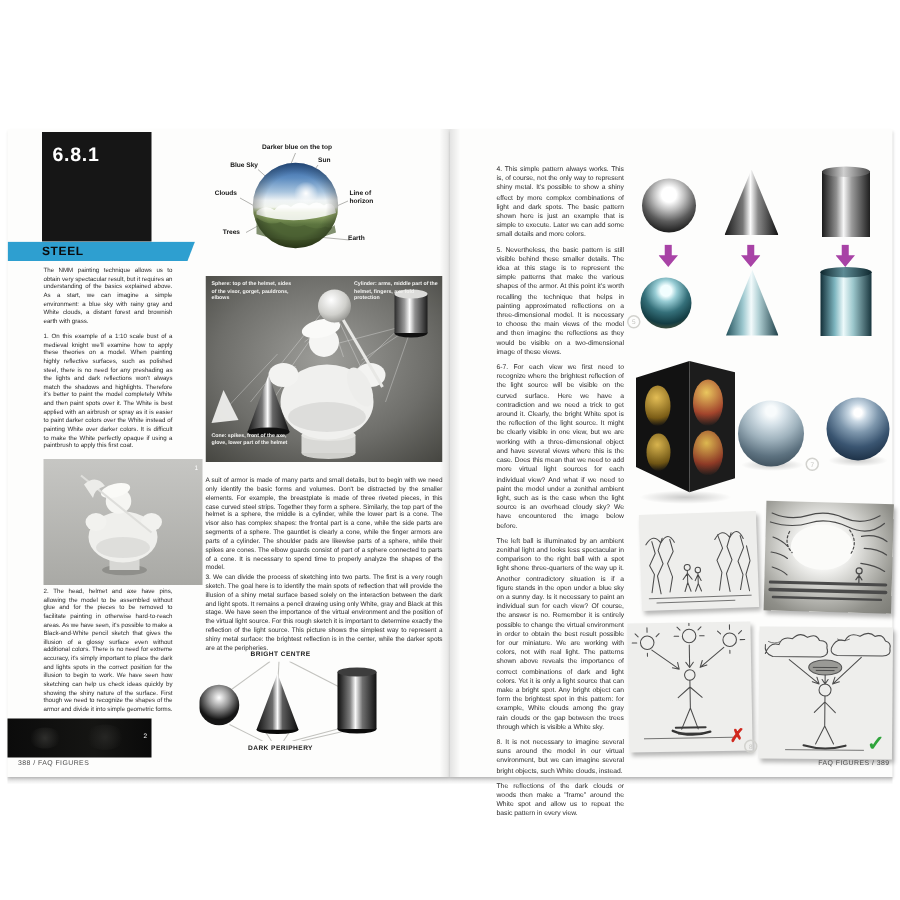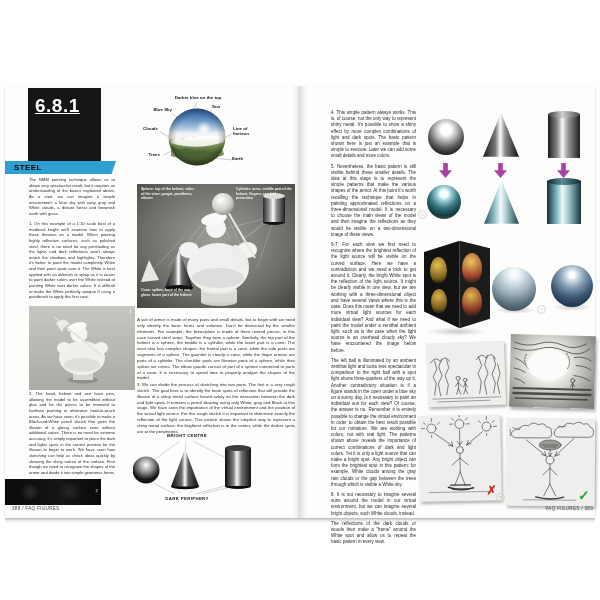--- a/index.html
+++ b/index.html
@@ -10,21 +10,21 @@
   .gutter{background:linear-gradient(90deg,rgba(0,0,0,0),rgba(0,0,0,.10) 50%,rgba(0,0,0,0));}
   .bottom-shadow{background:linear-gradient(180deg,rgba(0,0,0,.16),rgba(0,0,0,0));}
 
   .body-txt{text-align:justify;color:#2a2a2a;}
   .col-l{font-size:4.1px;line-height:1.38;width:86px;}
   .col-m{font-size:4.3px;line-height:1.36;width:158px;}
   .col-r{font-size:4.5px;line-height:1.38;width:85px;}
   .col-r p{margin:0 0 4px 0;}
 
   .chapter-box{background:#161616;color:#fff;}
-  .chapter-num{font-size:19px;font-weight:bold;letter-spacing:.5px;text-decoration:underline;}
+  .chapter-num{font-size:13px;font-weight:bold;letter-spacing:.5px;}
   .chapter-title{font-size:9px;font-weight:bold;line-height:1.18;letter-spacing:.2px;}
   .steel-banner{clip-path:polygon(0 0,100% 0,96% 100%,0 100%);color:#0b0b0b;
                 font-size:8px;font-weight:bold;letter-spacing:.4px;display:flex;align-items:center;}
 
   .sky-label{font-size:4.4px;font-weight:bold;color:#151515;line-height:1.15;}
   .panel-cap{font-size:3.5px;font-weight:bold;color:#f2f2f0;line-height:1.3;}
   .diag-label{font-size:4.4px;font-weight:bold;color:#1b1b1b;letter-spacing:.3px;text-align:center;}
   .footer-txt{font-size:4.6px;color:#4a4a4a;letter-spacing:.3px;}
 
   .fig-badge-dark{font-size:4.3px;color:#ffffff;}
@@ -62,21 +62,21 @@
 <div id="screen">
 
   <div class="abs page" style="left:5px;top:86px;width:295px;height:432px;"></div>
   <div class="abs page" style="left:300px;top:86px;width:295px;height:432px;"></div>
   <div class="abs gutter" style="left:293px;top:86px;width:14px;height:432px;"></div>
   <div class="abs bottom-shadow" style="left:5px;top:518px;width:590px;height:5px;"></div>
 
   <div class="abs chapter-box" style="left:28px;top:88px;width:73px;height:73px;padding:0;">
     <div class="abs chapter-num" style="left:7px;top:7px;">6.8.1</div>
   </div>
-  <div class="abs steel-banner" style="left: 5px; top: 161px; width: 102px; height: 13px; padding-left: 9px; background: rgb(46, 159, 208);">
+  <div class="abs steel-banner" style="left: 5px; top: 161px; width: 102px; height: 13px; padding-left: 23px; background: rgb(46, 159, 208);">
     <span>STEEL</span>
   </div>
 
   <div class="abs body-txt col-l" style="left:29px;top:177px;">The NMM painting technique allows us to obtain very spectacular result, but it requires an understanding of the basics explained above. As a start, we can imagine a simple environment: a blue sky with rainy gray and White clouds, a distant forest and brownish earth with grass.</div>
   <div class="abs body-txt col-l" style="left:29px;top:221px;">1. On this example of a 1:10 scale bust of a medieval knight we'll examine how to apply these theories on a model. When painting highly reflective surfaces, such as polished steel, there is no need for any preshading as the lights and dark reflections won't always match the shadows and highlights. Therefore it's better to paint the model completely White and then paint spots over it. The White is best applied with an airbrush or spray as it is easier to paint darker colors over the White instead of painting White over darker colors. It is difficult to make the White perfectly opaque if using a paintbrush to apply this first coat.</div>
 
   <div class="abs" style="left:29px;top:306px;width:106px;height:84px;background:linear-gradient(180deg,#c6c6c3,#a9a9a5);">
     <svg viewBox="0 0 106 84" style="width:106px;height:84px;display:block;">
       <ellipse cx="54" cy="74" rx="15" ry="3.5" fill="#8f8f8b"></ellipse>
       <rect x="44" y="64" width="20" height="10" fill="#d7d7d4"></rect>

